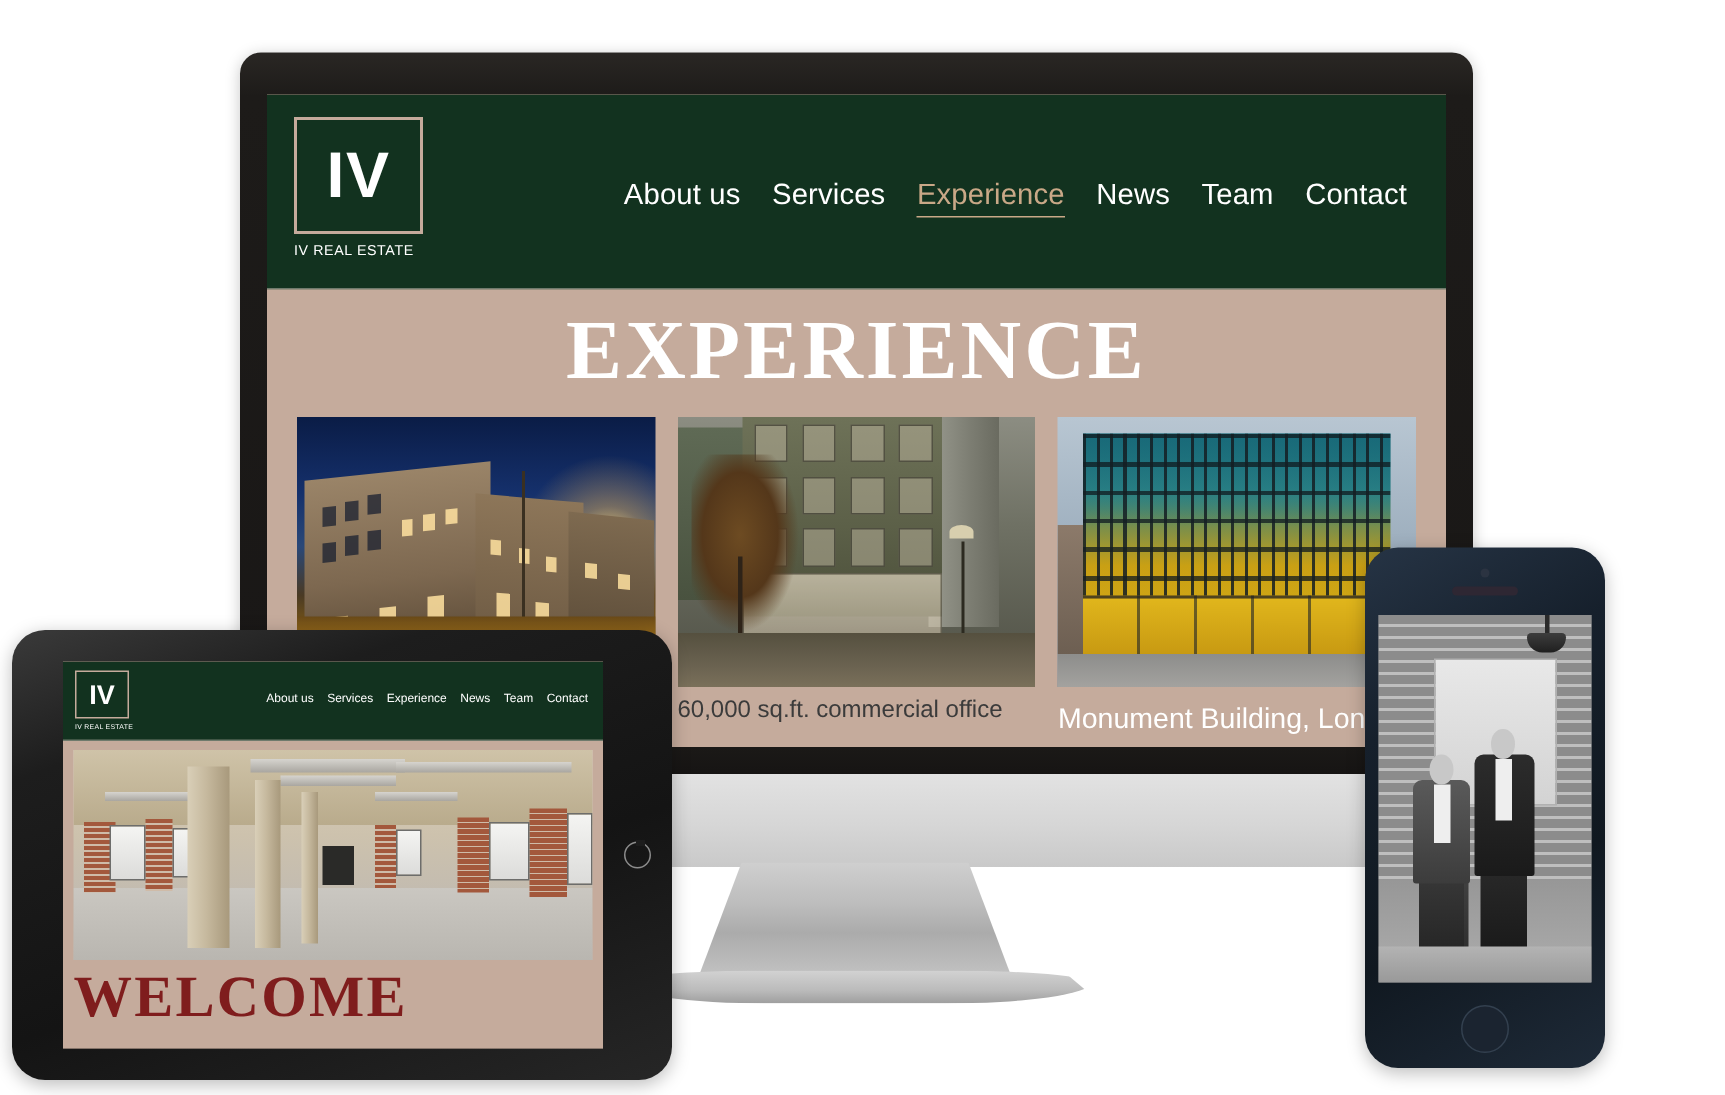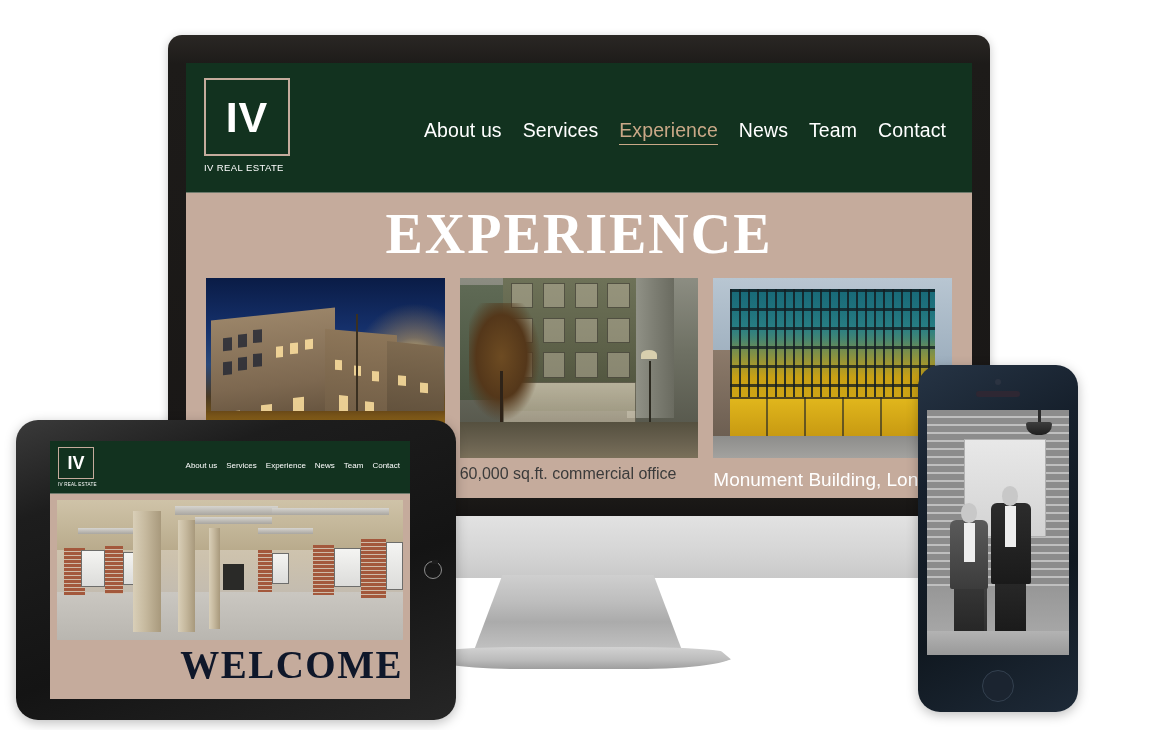--- a/index.html
+++ b/index.html
@@ -3,21 +3,21 @@
 <meta charset="utf-8">
 <style>
   * { box-sizing: border-box; margin: 0; padding: 0; }
   body {
     width: 1150px; height: 730px;
     background: #ffffff;
     font-family: "Liberation Sans", sans-serif;
     overflow: hidden;
     position: relative;
   }
-  .stage { position: absolute; inset: 0; margin-left: 8px; }
+  .stage { position: absolute; inset: 0; }
 
   
   .monitor { position: absolute; left: 160px; top: 35px; width: 822px; height: 490px; }
   .monitor-bezel {
     position: absolute; inset: 0;
     background: linear-gradient(180deg,#2a2724 0%,#1d1b19 6%,#191716 94%,#141211 100%);
     border-radius: 14px 14px 4px 4px;
     box-shadow: 0 2px 10px rgba(0,0,0,0.22);
   }
   .monitor-screen {
@@ -251,21 +251,21 @@
     width: 36px; height: 32px; border: 1px solid #c5ab9c;
     display: flex; align-items: center; justify-content: center;
   }
   .t-logo-mark { color: #fff; font-size: 18px; font-weight: 700; line-height: 1; }
   .t-logo-sub { color: #fff; font-size: 4.6px; letter-spacing: 0.2px; margin-top: 3px; white-space: nowrap; }
   .t-nav { position: absolute; right: 10px; top: 20px; display: flex; gap: 9px; }
   .t-nav-item { color: #fff; font-size: 8px; white-space: nowrap; cursor: pointer; }
   .t-body { background: #c5ab9c; height: 205px; padding: 6px 7px 0 7px; }
   .t-hero { width: 100%; height: 140px; overflow: hidden; position: relative; }
   .t-welcome {
-    text-align: right; color: #0f172a;
+    text-align: left; color: #7f1d1d;
     font-family: "Liberation Serif", serif;
     font-size: 39px; letter-spacing: 1.5px; margin-top: 4px; line-height: 1.1;
   }
 
   
   .ph-interior { background: linear-gradient(180deg,#d9cfbe 0%,#cdc2ad 40%,#c2bbb0 70%,#bdbab4 100%); }
   .ph-interior .ceiling {
     position: absolute; left: 0; top: 0; width: 100%; height: 36%;
     background: linear-gradient(180deg,#cfc3a8 0%,#b9ab8c 100%);
   }

